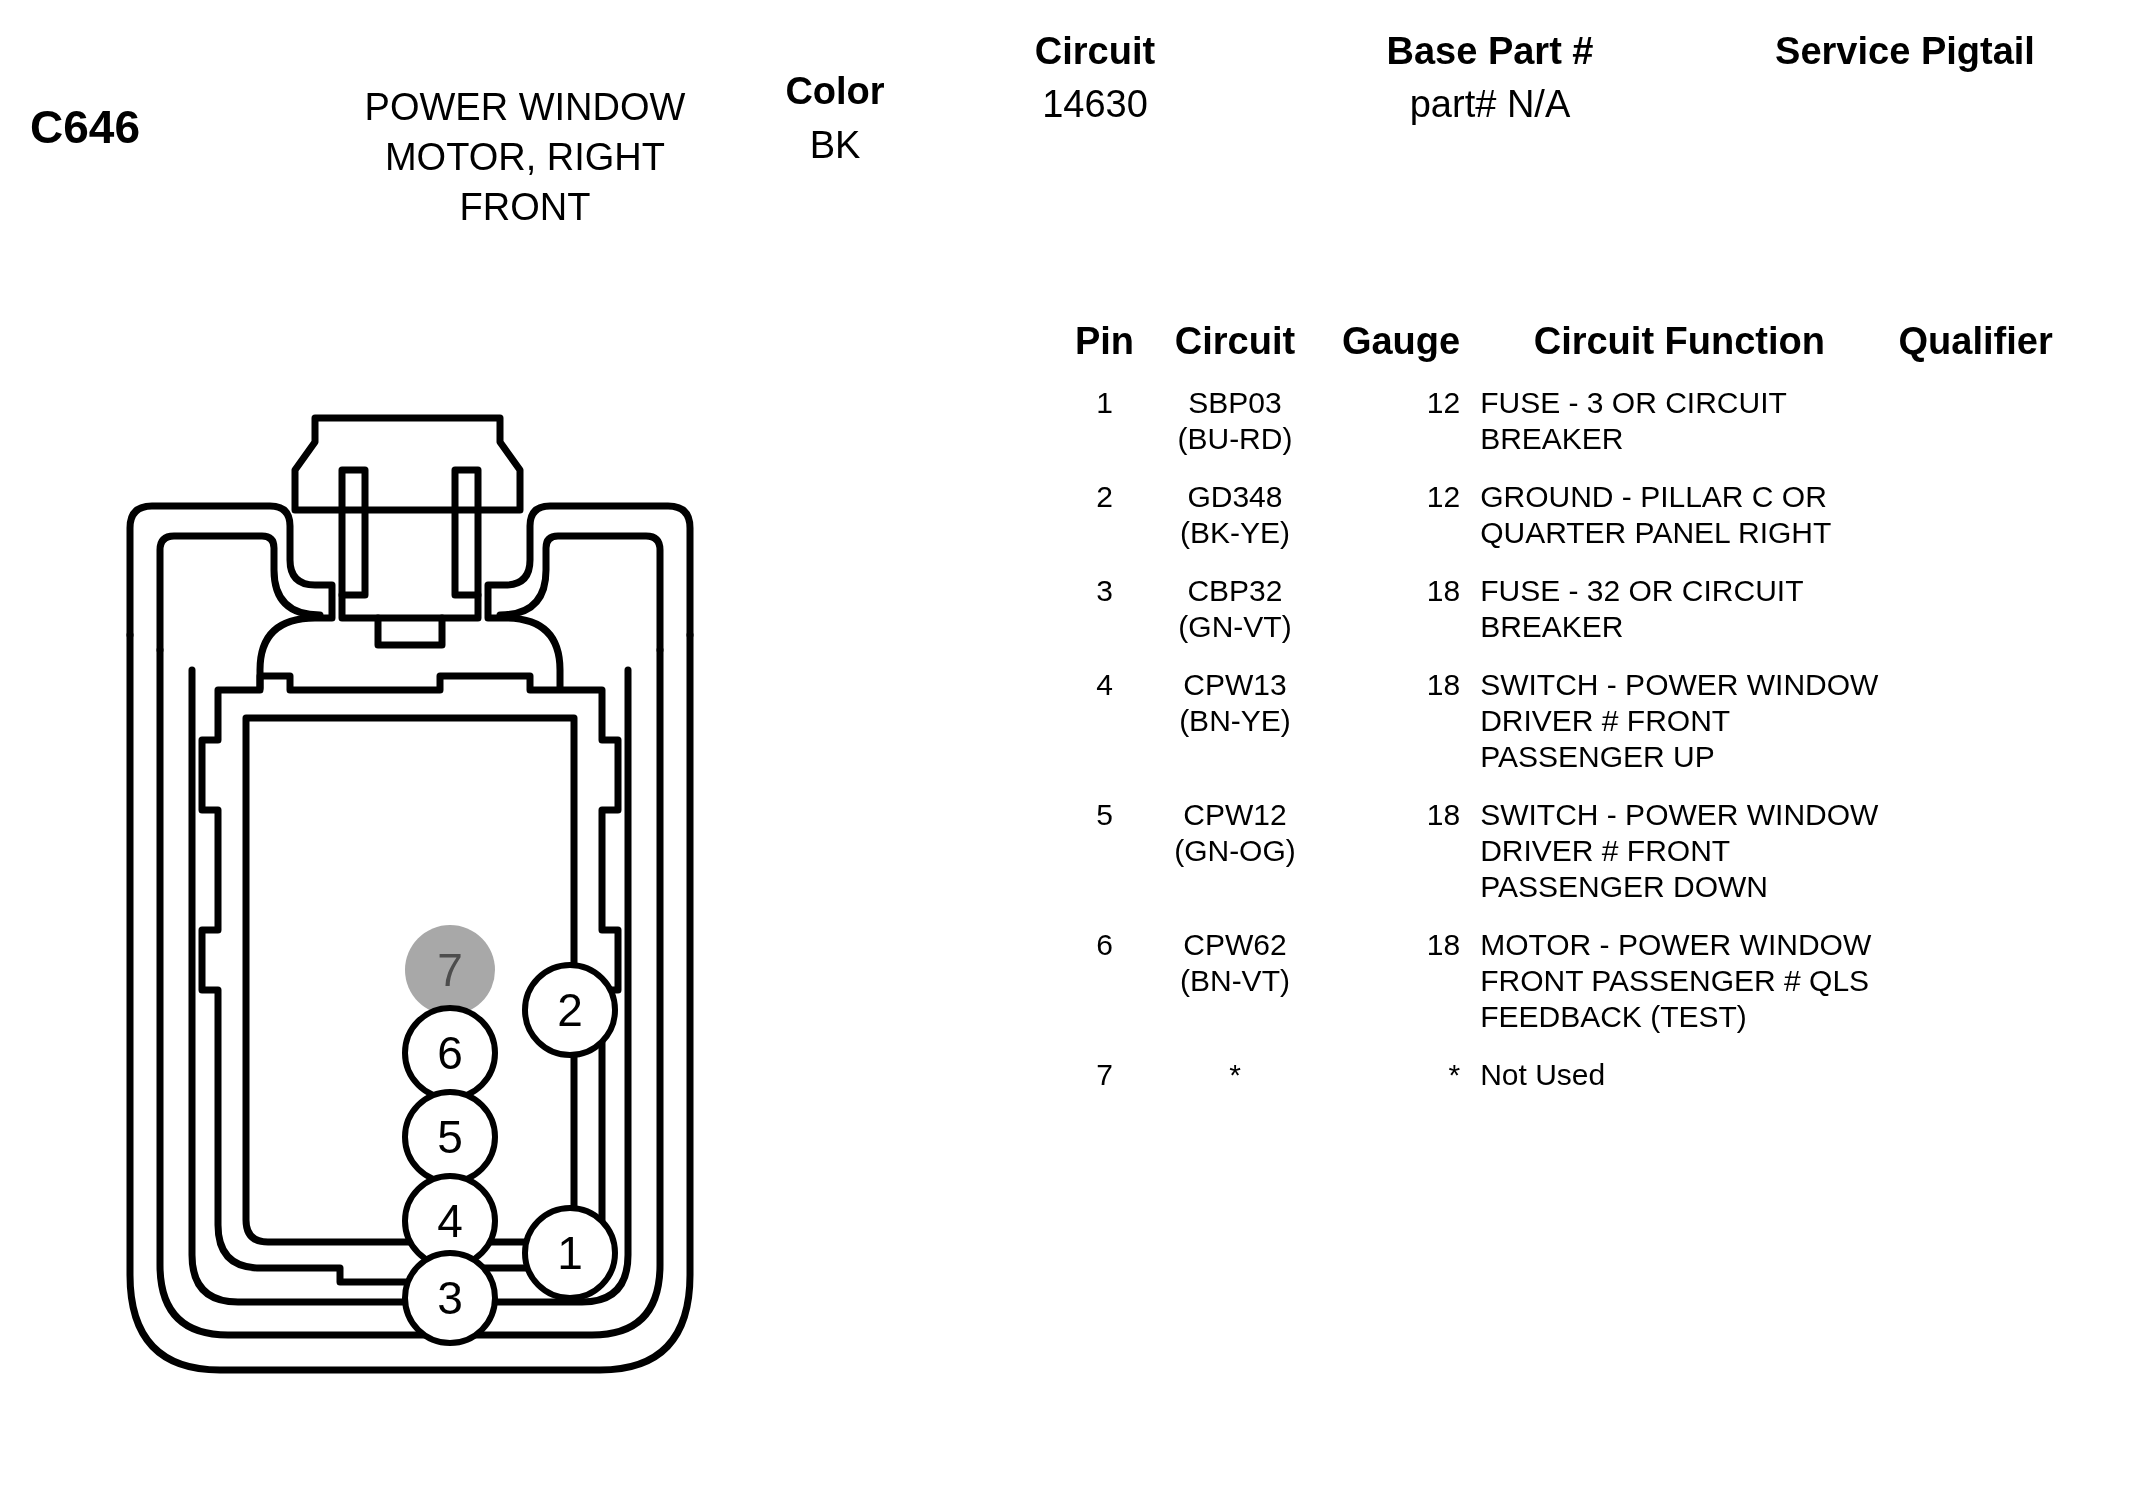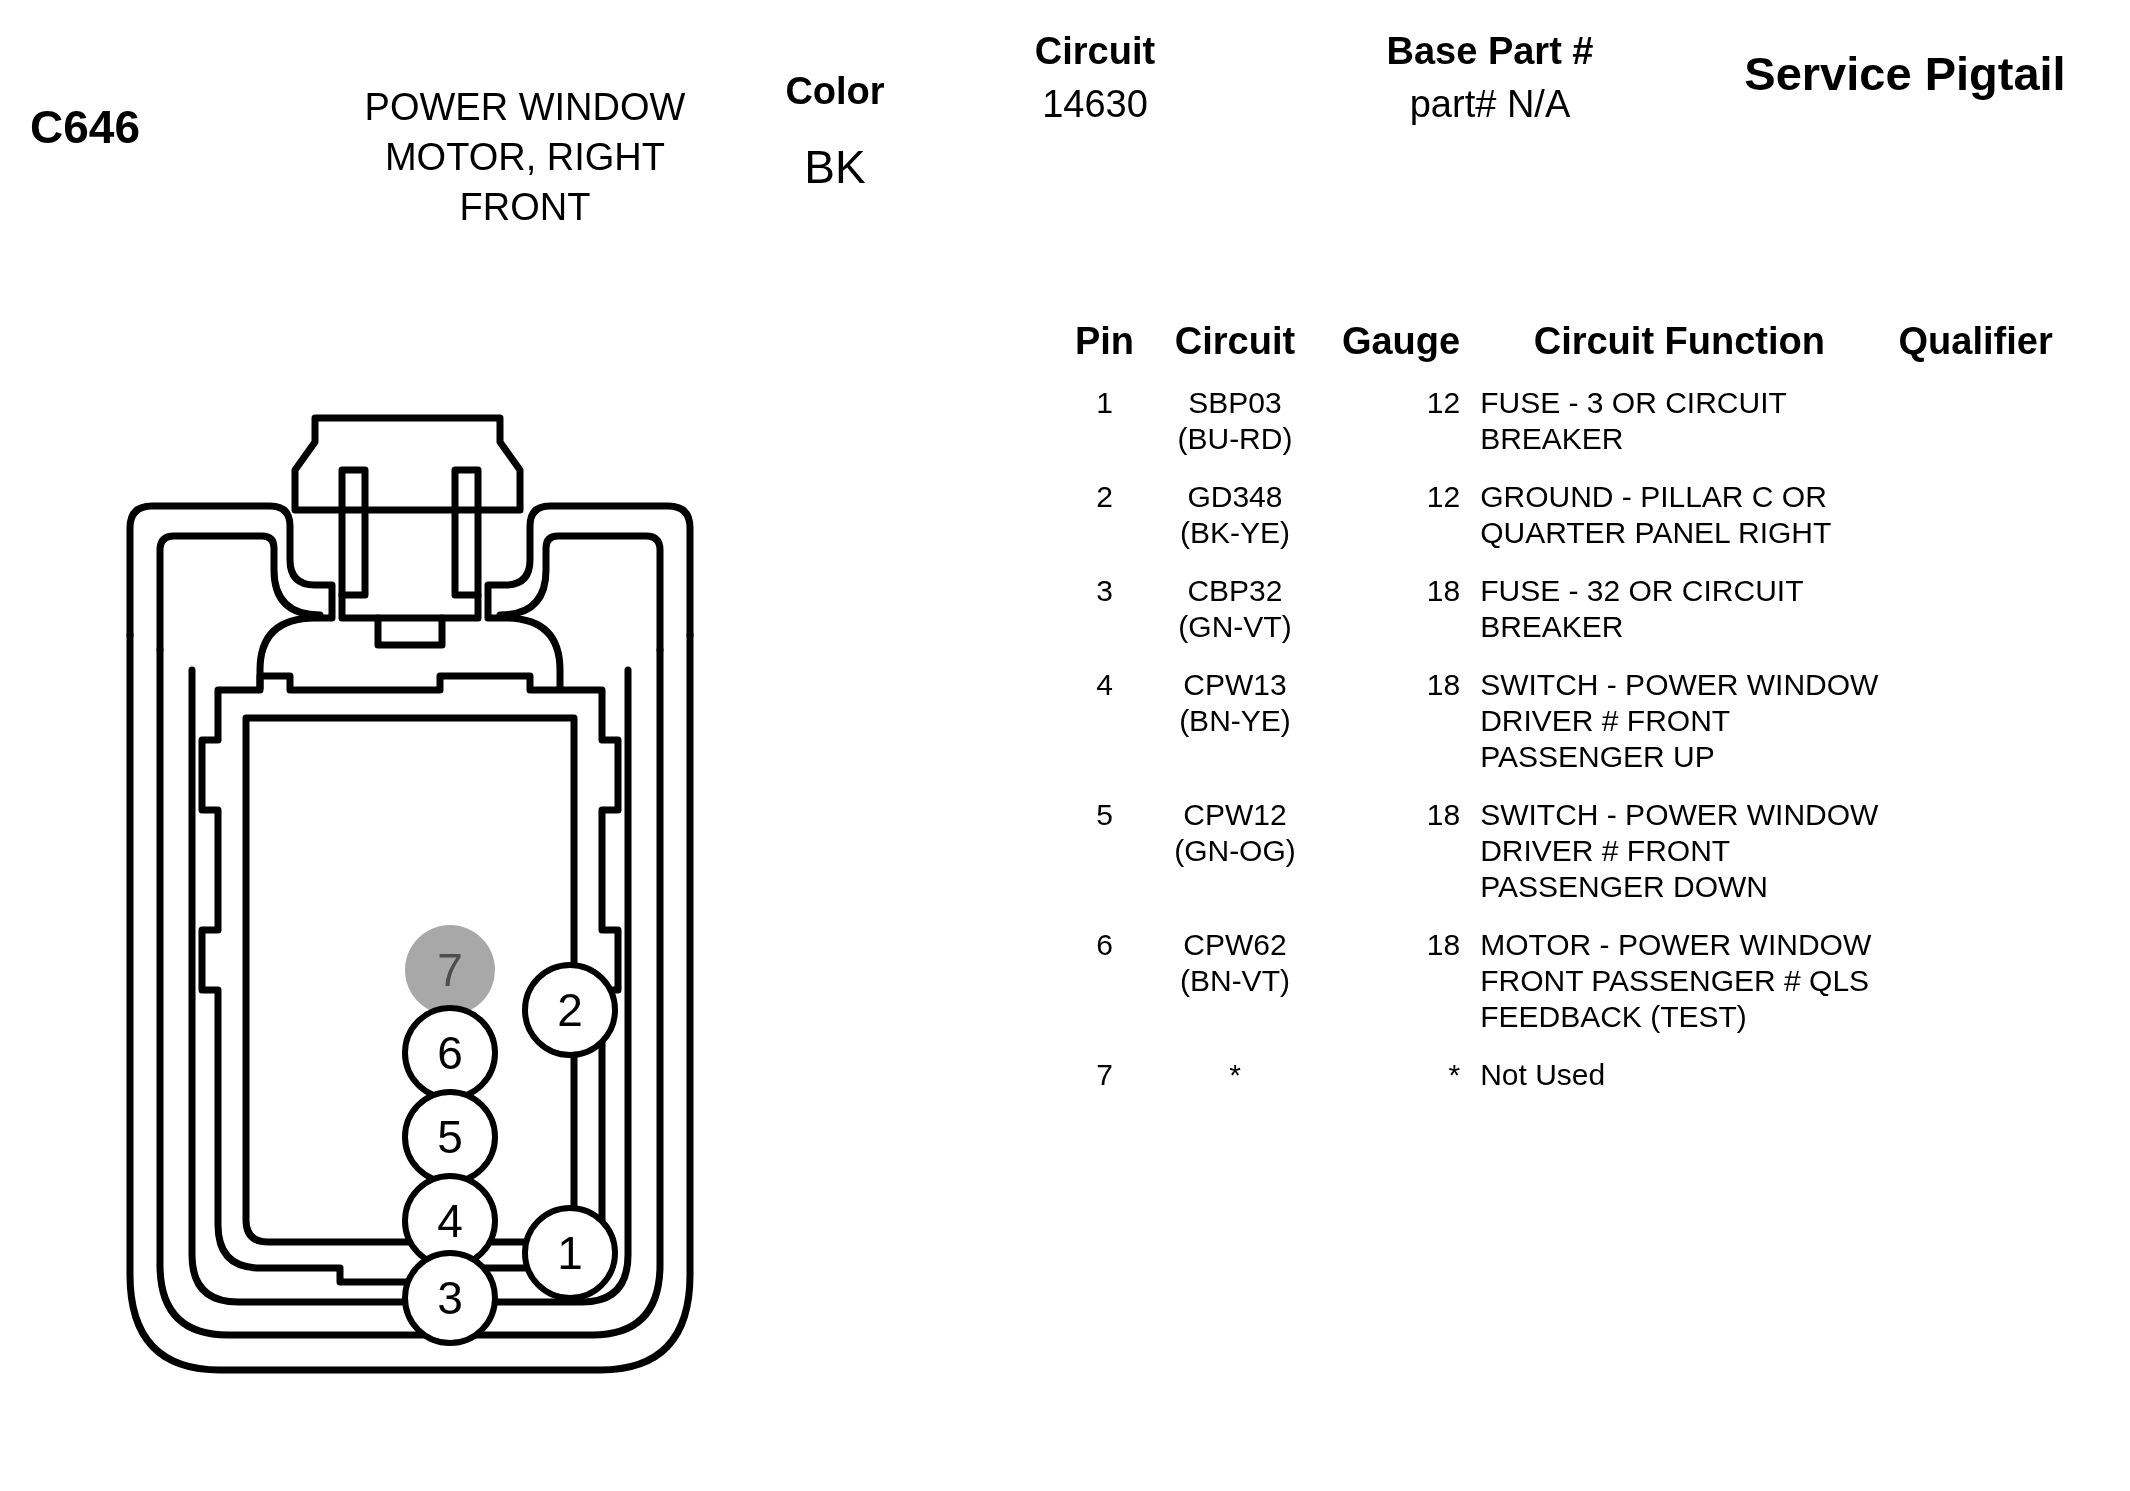--- a/index.html
+++ b/index.html
@@ -66,23 +66,23 @@
   }
 
   #color-label {
     left: 735px;
     top: 70px;
     width: 200px;
     font-size: 38px;
   }
   #color-value {
     left: 735px;
-    top: 140px;
+    top: 124px;
     width: 200px;
-    font-size: 46px;
+    font-size: 38px;
     text-align: center;
   }
 
   #harness-label {
     left: 960px;
     top: 30px;
     width: 270px;
     font-size: 38px;
   }
   #harness-value {
@@ -100,23 +100,23 @@
   }
   #basepart-value {
     left: 1320px;
     top: 83px;
     width: 340px;
     font-size: 38px;
   }
 
   #servicepigtail-label {
     left: 1720px;
-    top: 46px;
+    top: 30px;
     width: 370px;
-    font-size: 47px;
+    font-size: 38px;
   }
 
   
   #connector-drawing {
     position: absolute;
     left: 110px;
     top: 370px;
     width: 830px;
     height: 1120px;
   }

